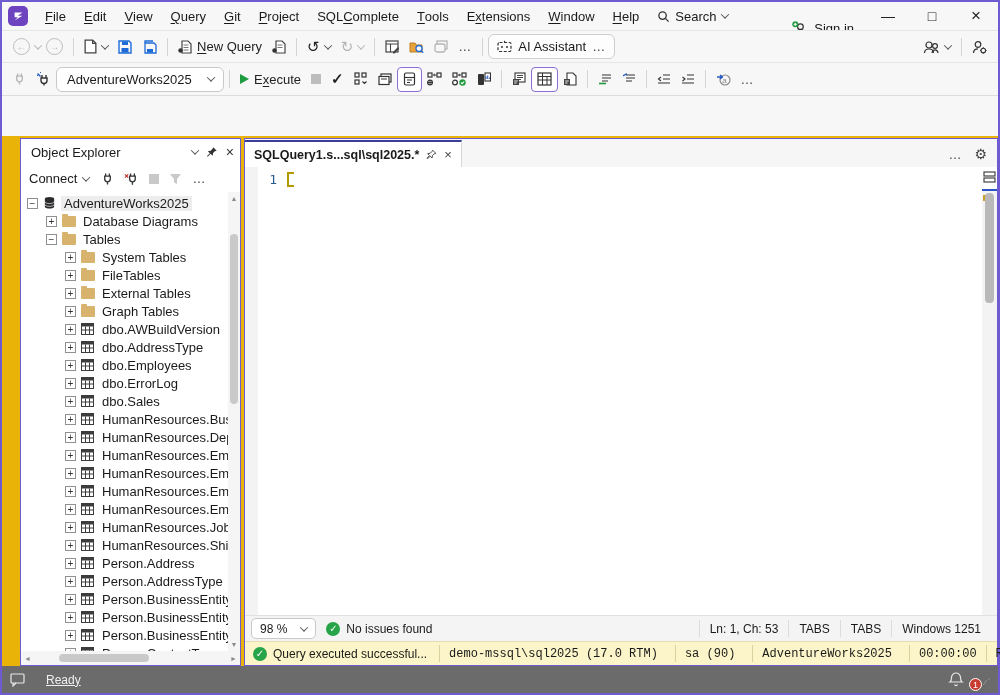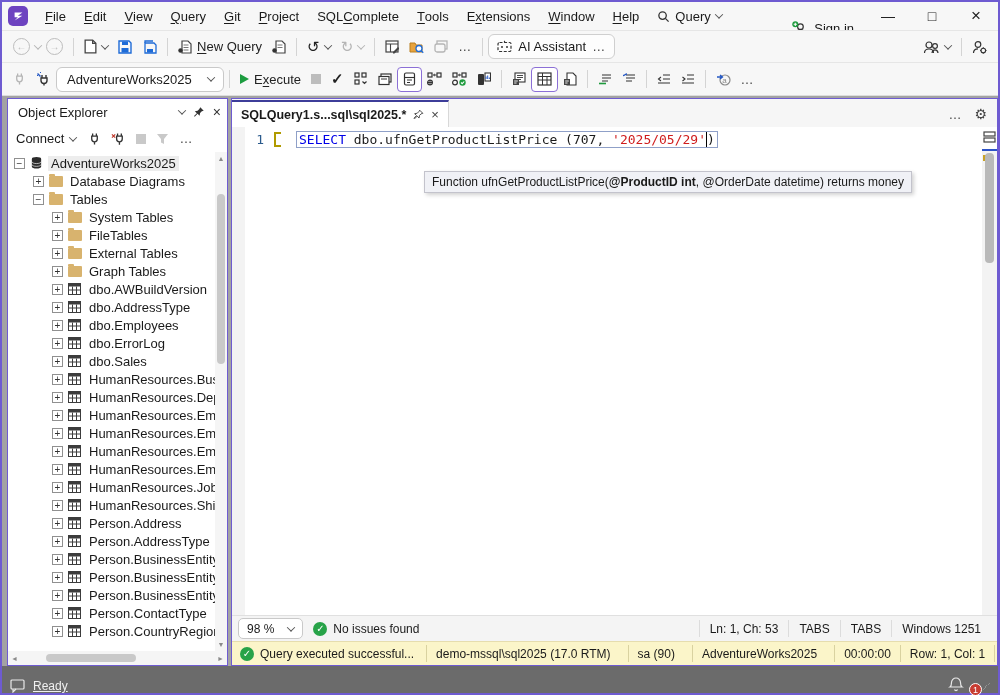--- a/index.html
+++ b/index.html
@@ -30,21 +30,21 @@
   .circ { width:17px; height:17px; border:1.6px solid #bdbdbd; border-radius:50%; display:flex; align-items:center; justify-content:center; color:#bdbdbd; font-size:10px; line-height:1; }
   .dis-g { color:#b5b5b5; }
   .combo { display:flex; align-items:center; gap:8px; background:#fff; border:1px solid #c9c9c9; border-radius:6px; height:25px; padding:0 9px 0 10px; min-width:168px; }
   .ai-btn { display:flex; align-items:center; gap:6px; border:1px solid #cfcfcf; border-radius:6px; background:#fdfdfd; height:25px; padding:0 8px; }
   .play { width:0; height:0; border-left:9px solid #1c9c3f; border-top:5px solid transparent; border-bottom:5px solid transparent; }
   .stopsq { width:10px; height:10px; background:#bdbdbd; }
   .checkmark { color:#222; font-size:15px; font-weight:bold; }
   .dots { color:#444; letter-spacing:1px; }
 
   
-  .main { flex:1 1 auto; display:flex; padding:2px 0 0 5px; background:#a3a3a3; min-height:0; }
+  .main { flex:1 1 auto; display:flex; padding:2px 0 0 18px; background:#eab308; min-height:0;margin-top:40px; }
 
   
   .oe { width:221px; flex:0 0 auto; background:#fff; border:1px solid #6e5bd1; display:flex; flex-direction:column; }
   .oe-head { height:26px; display:flex; align-items:center; padding:0 6px 0 10px; gap:8px; }
   .oe-title { flex:1; font-size:13px; }
   .oe-tools { height:27px; display:flex; align-items:center; padding:0 6px; gap:10px; }
   .connect { display:flex; align-items:center; gap:6px; padding:0 2px; }
   .oe-body { flex:1; position:relative; overflow:hidden; }
   .tree { position:absolute; inset:0 12px 0 0; overflow:hidden; padding-top:2px; }
   .tree-row { height:18px; display:flex; align-items:center; gap:4px; white-space:nowrap; overflow:hidden; font-size:13px; }
@@ -82,26 +82,26 @@
   .sb-mark { position:absolute; top:6px; left:1px; width:5px; height:6px; background:#c9a227; }
   .sb-thumb { position:absolute; top:4px; left:3px; width:9px; height:110px; background:#b9b9b9; border-radius:4px; }
 
   
   .zoombar { height:26px; background:#f4f4f4; border-top:1px solid #e0e0e0; display:flex; align-items:center; padding:0 6px; gap:10px; font-size:12px; flex:0 0 auto; }
   .zoomsel { display:flex; align-items:center; gap:14px; background:#fff; border:1px solid #c9c9c9; border-radius:5px; height:21px; padding:0 8px; }
   .gcheck { width:14px; height:14px; border-radius:50%; background:#27a348; color:#fff; font-size:10px; display:flex; align-items:center; justify-content:center; flex:0 0 auto; }
   .zb-right { margin-left:auto; display:flex; align-items:center; height:100%; }
   .zb-seg { padding:0 10px; border-left:1px solid #dcdcdc; height:70%; display:flex; align-items:center; }
   .querybar { height:24px; background:#fbf5c9; border-top:1px solid #e6ddae; display:flex; align-items:center; padding:0 8px; gap:8px; font-size:12px; flex:0 0 auto; }
-  .qb-seg { padding:0 9px; border-left:1px solid #d9d2a0; height:70%; display:flex; align-items:center; white-space:nowrap; }
+  .qb-seg { padding:0 9px; border-left:1px solid #d9d2a0; height:70%; display:flex; align-items:center; white-space:nowrap;font-family:Liberation Mono, monospace; }
   .qb-first { display:flex; align-items:center; gap:6px; padding-right:4px; white-space:nowrap; }
   .qb-right { margin-left:auto; display:flex; align-items:center; height:100%; }
 
   
-  .statusbar { height:27px; background:#6b6b6b; color:#f0f0f0; display:flex; align-items:flex-end; padding:0 8px; gap:8px; font-size:12px; flex:0 0 auto;text-decoration:underline; }
+  .statusbar { height:27px; background:#6b6b6b; color:#f0f0f0; display:flex; align-items:center; padding:0 8px; gap:21px; font-size:12px; flex:0 0 auto;text-decoration:underline; }
   .sb-right { margin-left:auto; display:flex; align-items:center; gap:6px; position:relative; }
   .bell-badge { position:absolute; right:8px; top:7px; min-width:13px; height:13px; border-radius:50%; background:#c83c32; color:#fff; font-size:9px; display:flex; align-items:center; justify-content:center; border:1px solid #fff; }
   .grip { width:10px; height:10px; margin-left:10px; background:
       linear-gradient(135deg, transparent 0 60%, #9a9a9a 60% 65%, transparent 65%); opacity:.8; }
 
   svg { display:block; }
   u { text-underline-offset:2px; }
 </style>
 </head>
 <body>
@@ -200,21 +200,21 @@
           <span>e</span>
           <span>l</span>
           <span>p</span>
         </span>
       </div>
     <div class="menu-item menu-search">
       <svg width="13" height="13" viewBox="0 0 14 14">
           <circle cx="6" cy="6" r="4" fill="none" stroke="#333" stroke-width="1.4"></circle>
           <path d="M9 9l3.5 3.5" stroke="#333" stroke-width="1.4"></path>
         </svg>
-      <span>Query</span>
+      <span>Search</span>
       <span class="chev"></span>
     </div>
     <div class="spacer"></div>
     <div class="signin">
       <svg width="17" height="15" viewBox="0 0 18 16">
           <circle cx="10" cy="6" r="3" fill="none" stroke="#333" stroke-width="1.3"></circle>
           <path d="M5 14c0-2.8 2.2-4.5 5-4.5s5 1.7 5 4.5" fill="none" stroke="#333" stroke-width="1.3"></path>
           <circle cx="4.5" cy="3.5" r="3.2" fill="#1f9b3e"></circle>
           <path d="M4.5 1.8v3.4M2.8 3.5h3.4" stroke="#fff" stroke-width="1.1"></path>
         </svg>
@@ -806,23 +806,21 @@
           <span class="dots">…</span>
           <span style="font-size:14px">⚙</span>
         </div>
       </div>
 
       <div class="editor">
         <div class="gutter-margin"></div>
         <div class="codeline">
           <span class="lnum">1</span>
           <span class="changebar"></span>
-          <span class="stmt"><span class="kw">SELECT</span><span> dbo.ufnGetProductListPrice (707, </span><span class="str">'2025/05/29'</span><span class="cursor"></span><span>)</span></span>
         </div>
-        <div class="tooltip"><span>Function ufnGetProductListPrice(</span><b>@ProductID int</b><span>, @OrderDate datetime) returns money</span></div>
         <div class="ed-right">
           <svg class="splitbtn" width="13" height="12" viewBox="0 0 13 12">
               <rect x="1" y="1" width="11" height="4" fill="none" stroke="#444" stroke-width="1.2"></rect>
               <rect x="1" y="7" width="11" height="4" fill="none" stroke="#444" stroke-width="1.2"></rect>
             </svg>
           <div class="sb-track">
             <div class="sb-blue"></div>
             <div class="sb-mark"></div>
             <div class="sb-thumb"></div>
           </div>

